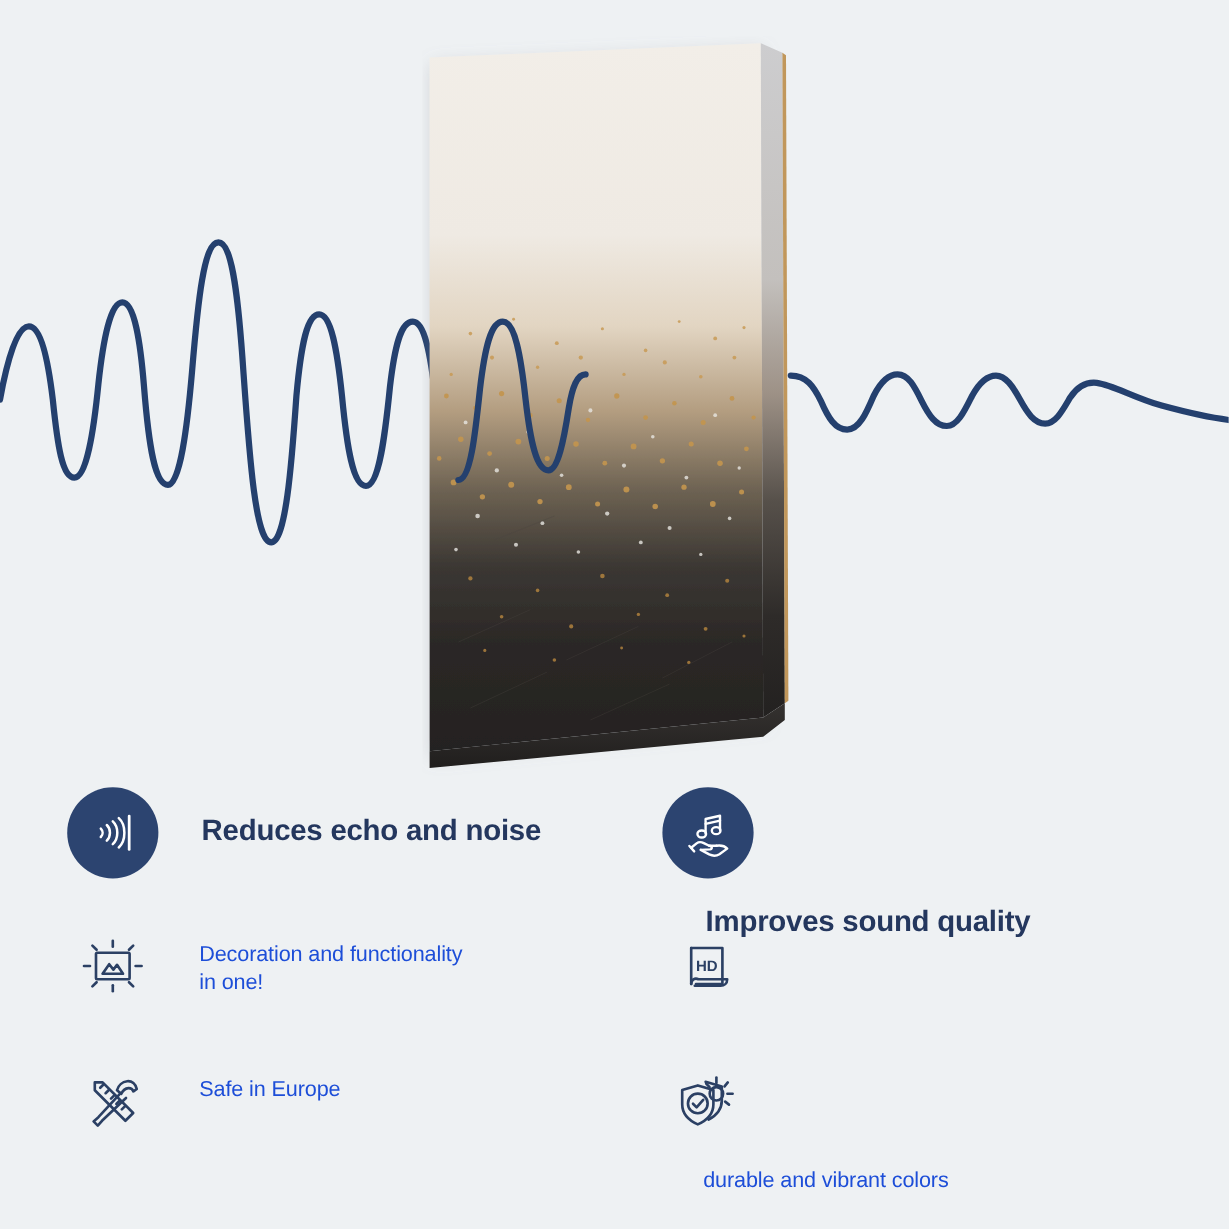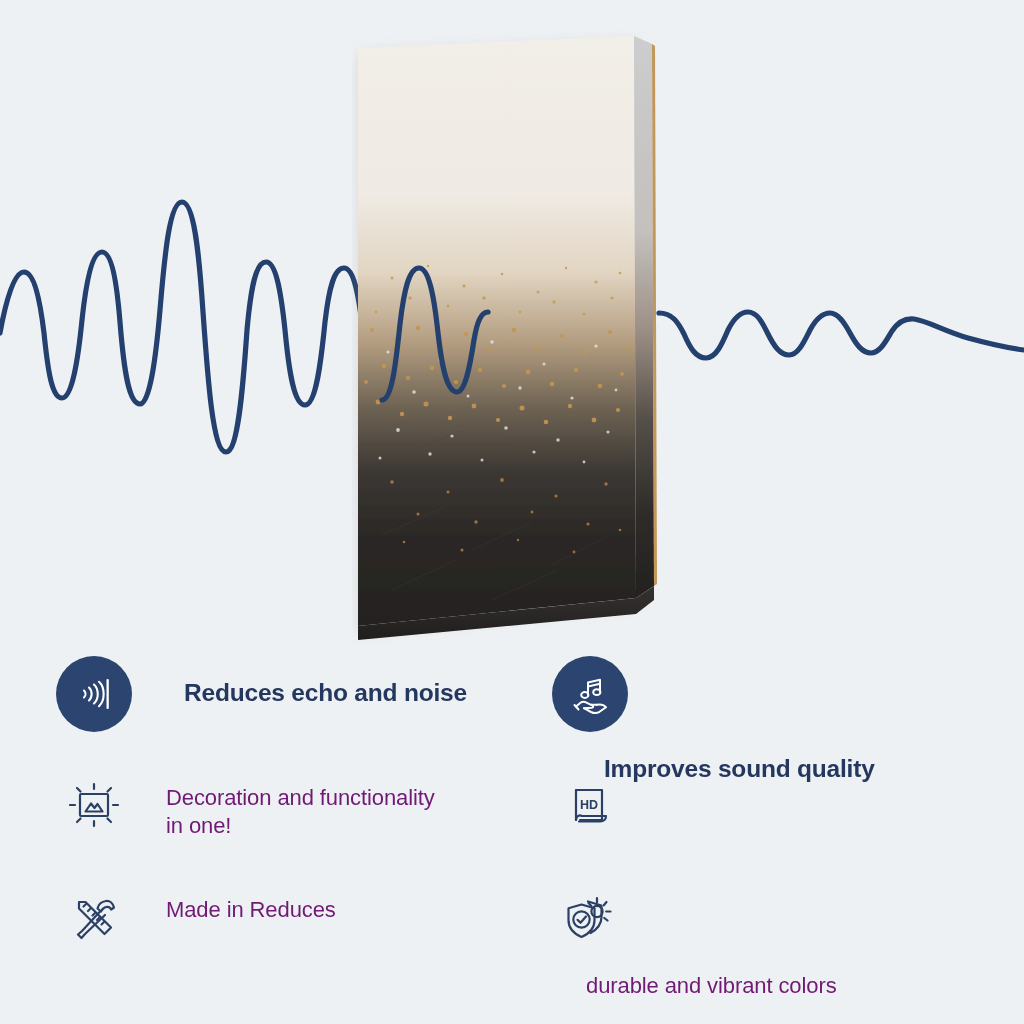--- a/index.html
+++ b/index.html
@@ -46,30 +46,30 @@
     display:flex; align-items:flex-start; justify-content:center;
     flex:0 0 76px;
     text-decoration:underline;
   }
   .feat-text-strong {
     font-size:24.5px; font-weight:bold; color:#24375e;
     letter-spacing:-0.2px; line-height:1.2;
     padding-top:22px;
   }
   .feat-text {
-    font-size:22px; font-weight:normal; color:#701a75;
+    font-size:18px; font-weight:normal; color:#1d4ed8;
     line-height:1.28; letter-spacing:-0.1px;
     padding-top:6px;
   }
   .col-left  { left:56px; }
   .col-right { left:552px;flex-direction:column; }
   .r1 { top:20px; }
   .r2 { top:142px; }
   .r3 { top:254px; }
-  .gap-strong { margin-left:52px; }
+  .gap-strong { margin-left:36px; }
   .gap-plain  { margin-left:34px; }
 </style>
 </head>
 <body>
 
 <div class="stage">
 
   <svg class="wave-layer wave-back" viewBox="0 0 1024 1024">
     <path d="M0 333
              C 6 300, 14 272, 24 272
@@ -368,21 +368,21 @@
             <path d="M32 30 L34.5 27.5"></path>
             <path d="M36.5 34.5 L39 32"></path>
 
             <path d="M41 11 C37 11.5, 33.5 14.5, 32.5 18.5 L36 21.5 C37.5 18.5, 39.5 17, 42 16.8
                      C 44 16.7, 45.5 17.8, 46.2 19.5 L49 17.5 C48 13.5, 45 10.6, 41 11 Z"></path>
             <path d="M35.5 21 L17 41 L13 44.5 L16.5 48 L20 44 L40 25"></path>
           </g>
         </svg>
       </div>
       <div class="feat-text gap-plain">
-        <div>Made in Reduces</div>
+        <div>Safe in Europe</div>
       </div>
     </div>
 
     <div class="feat-row col-right r3">
       <div class="plain-icon">
         <svg width="58" height="58" viewBox="0 0 58 58">
           <g fill="none" stroke="#2b4064" stroke-width="2.2" stroke-linecap="round" stroke-linejoin="round">
 
             <path d="M36 8 L36 12.5"></path>
             <path d="M45.5 12 L42.8 15.3"></path>

